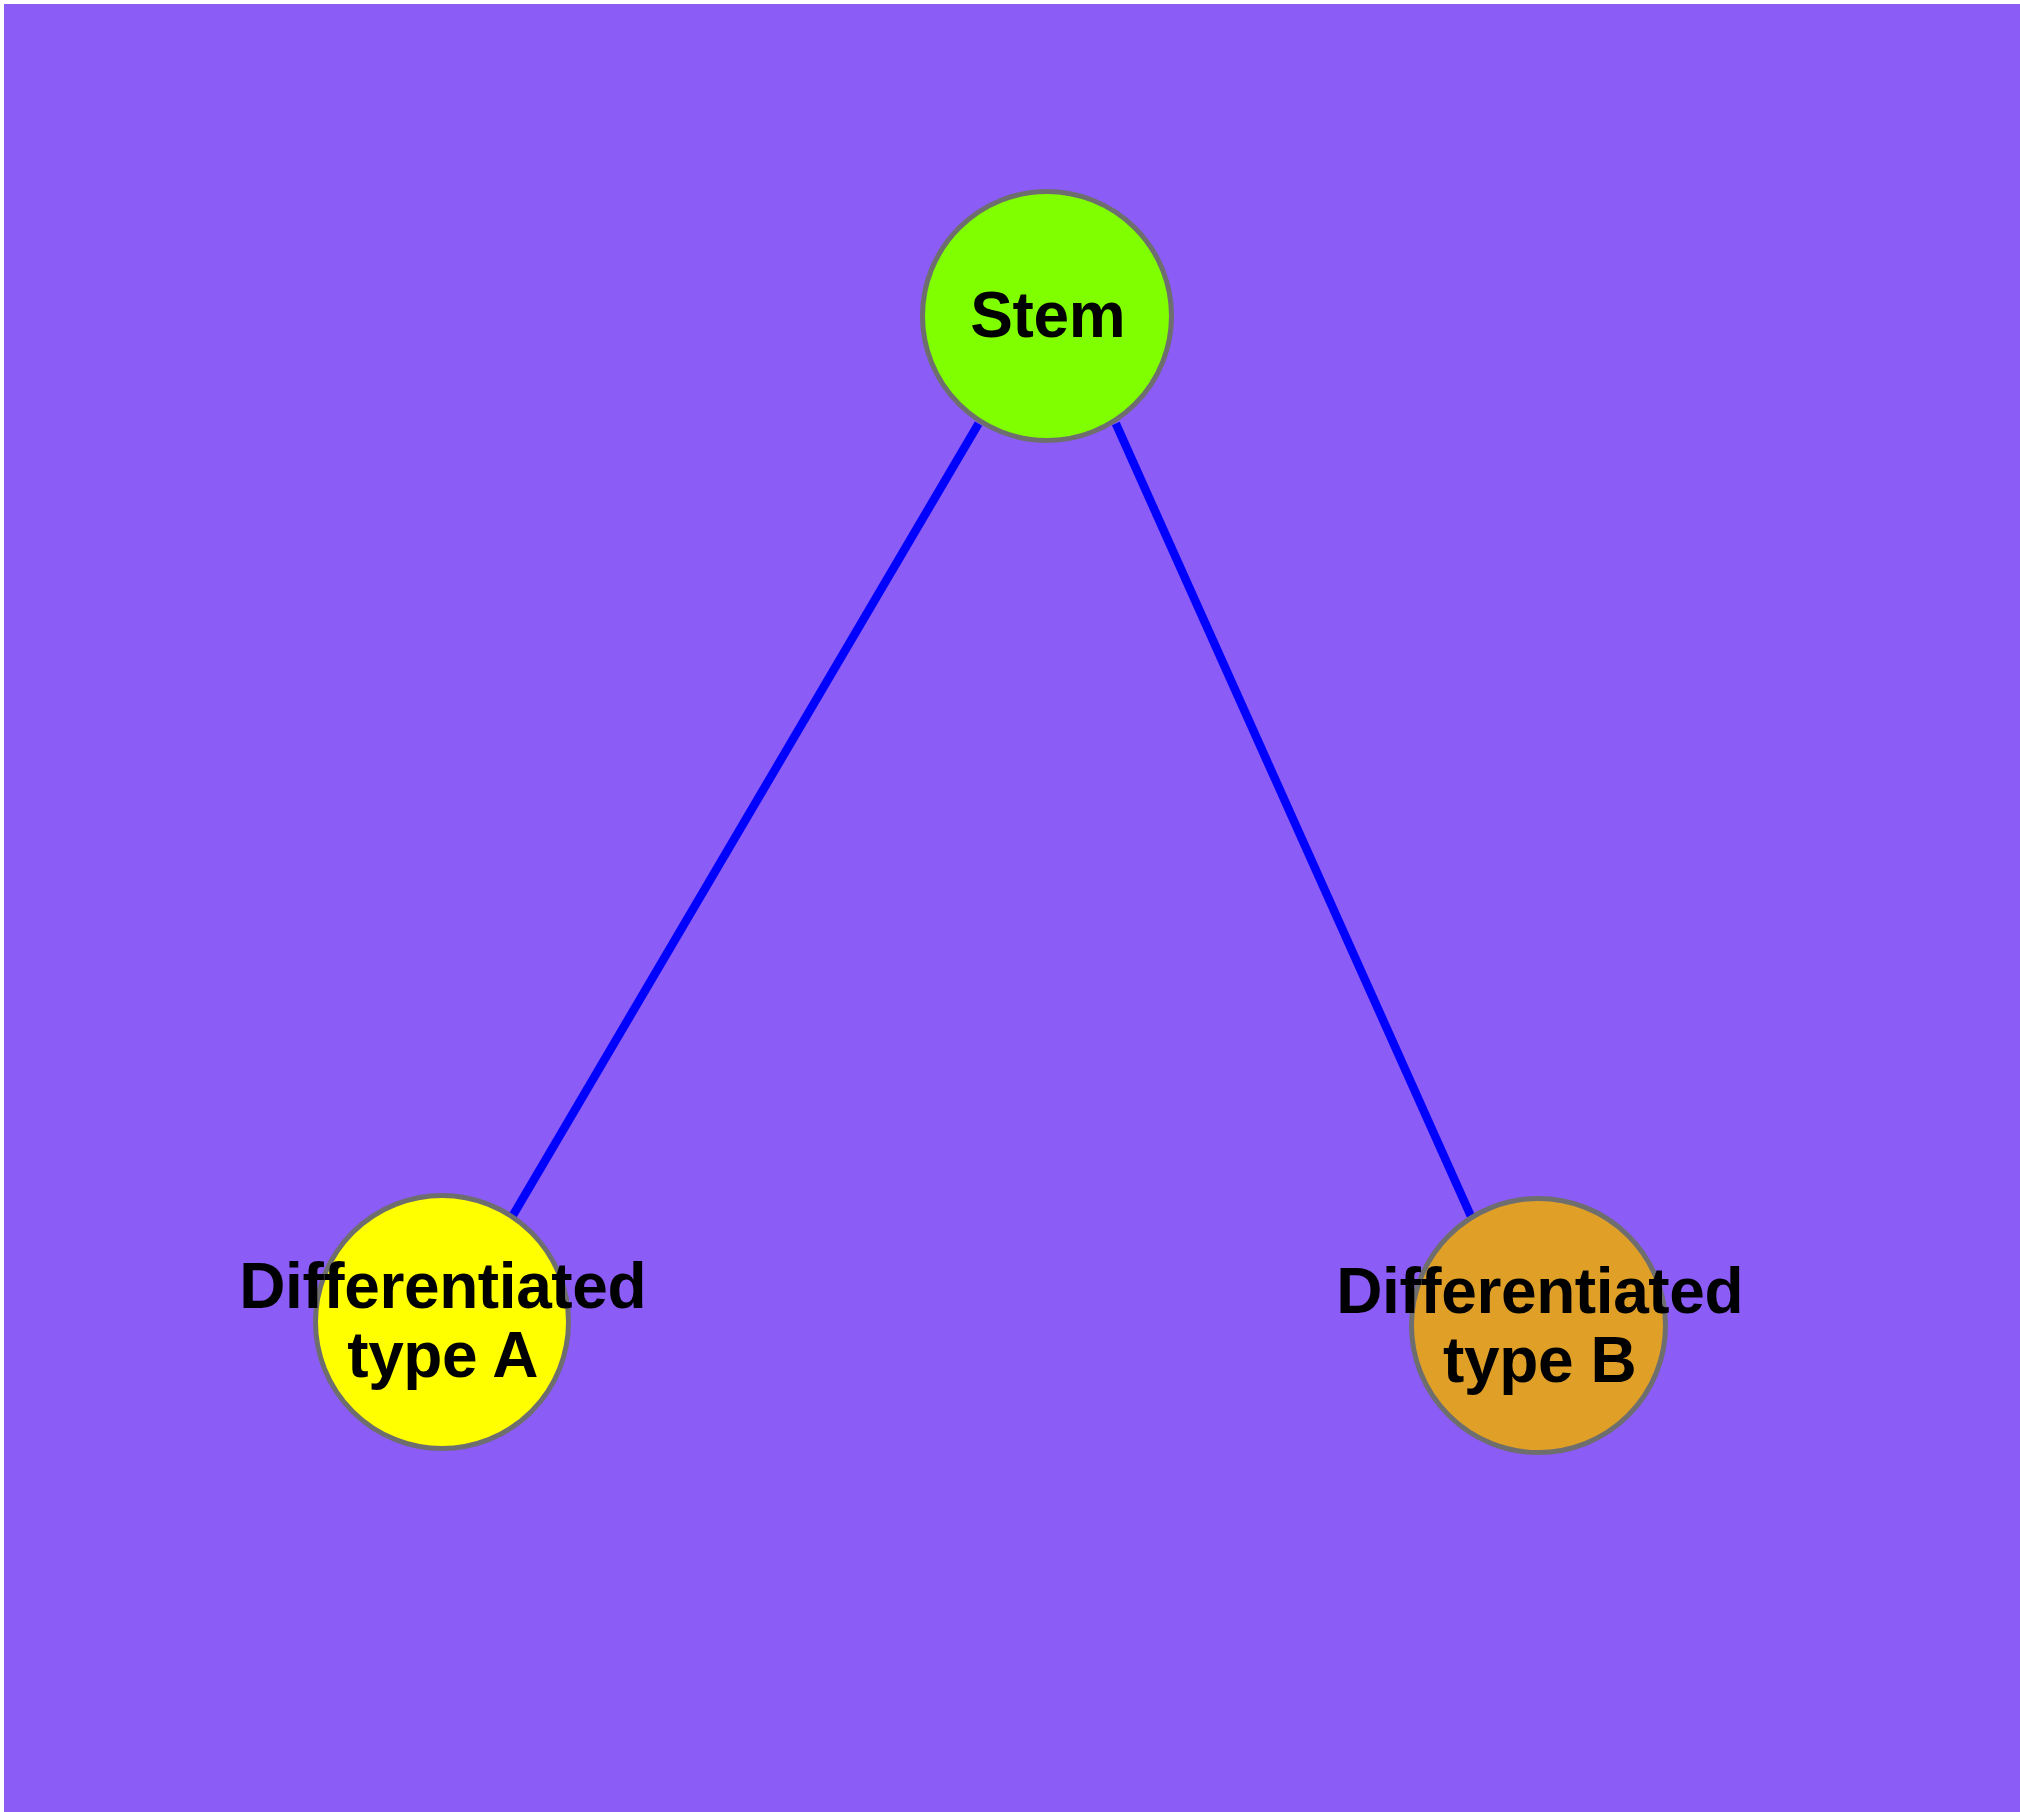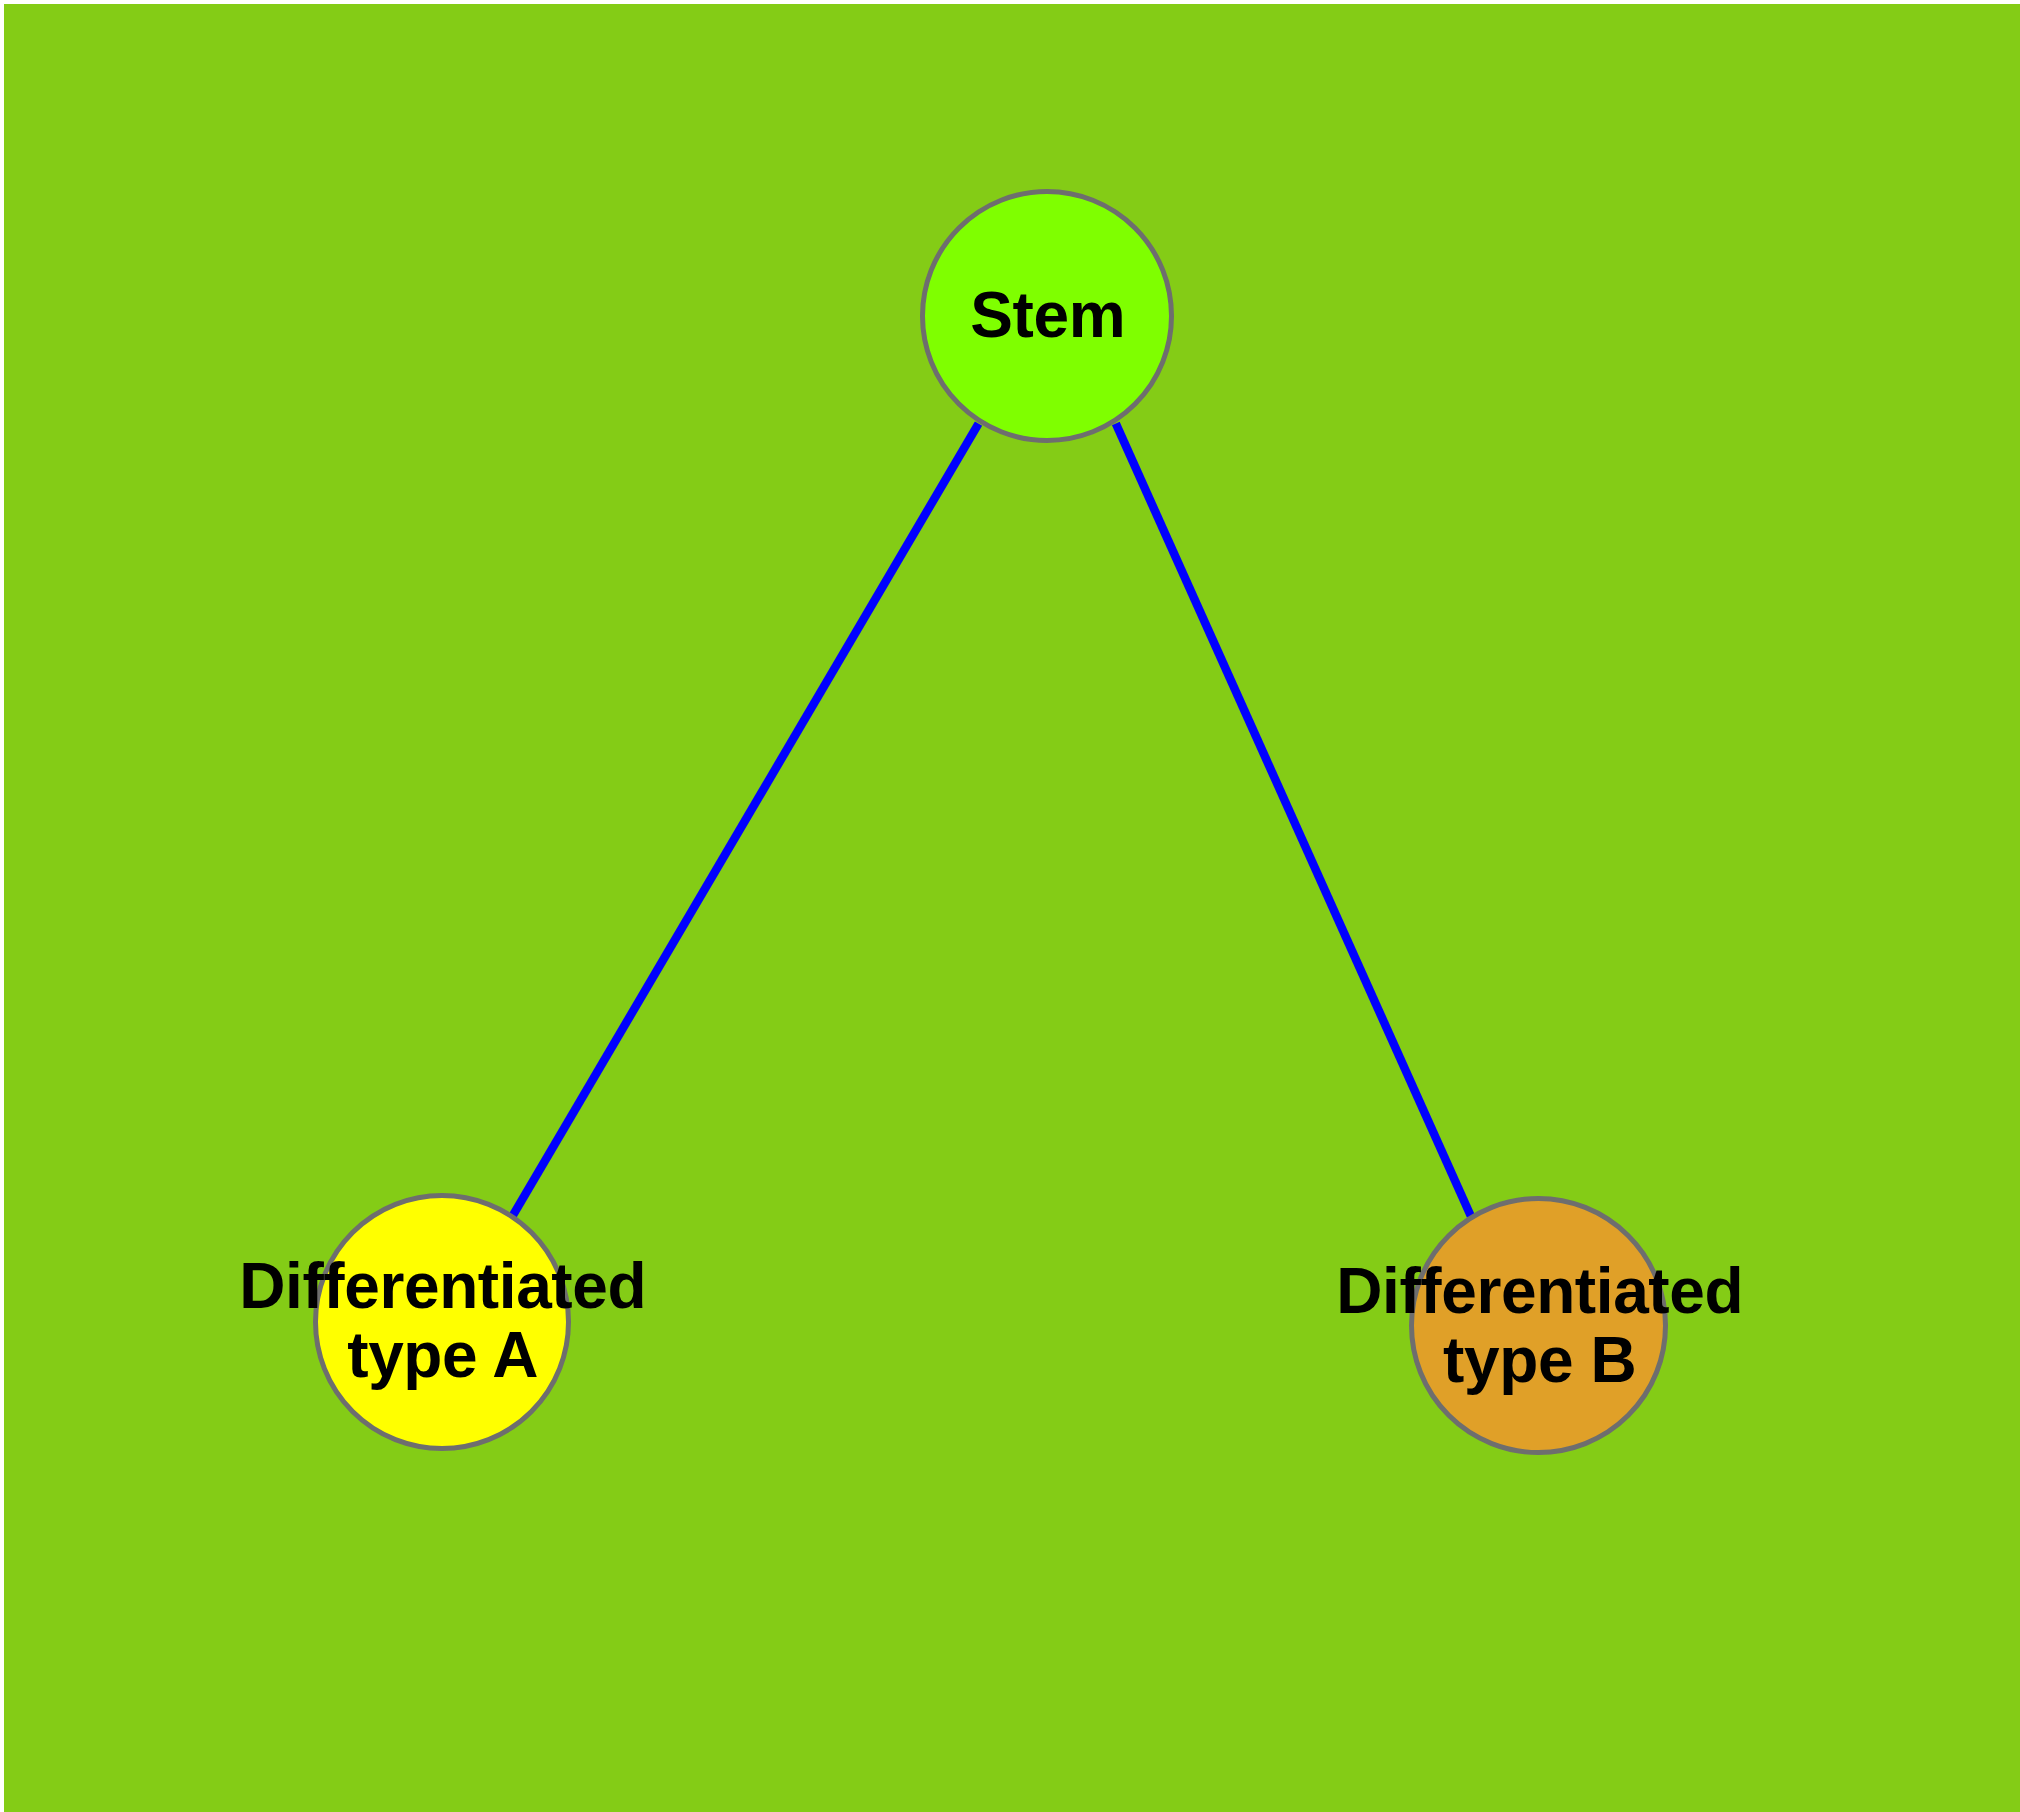--- a/index.html
+++ b/index.html
@@ -13,21 +13,21 @@
     height: 1812px;
     overflow: hidden;
     font-family: "Liberation Sans", sans-serif;
   }
   #canvas {
     position: absolute;
     left: 4.2px;
     top: 4.2px;
     width: 2016px;
     height: 1808px;
-    background: #84cc16;
+    background: #8b5cf6;
     overflow: hidden;
   }
   #graph-svg {
     position: absolute;
     left: 0;
     top: 0;
     width: 100%;
     height: 100%;
     display: block;
   }

